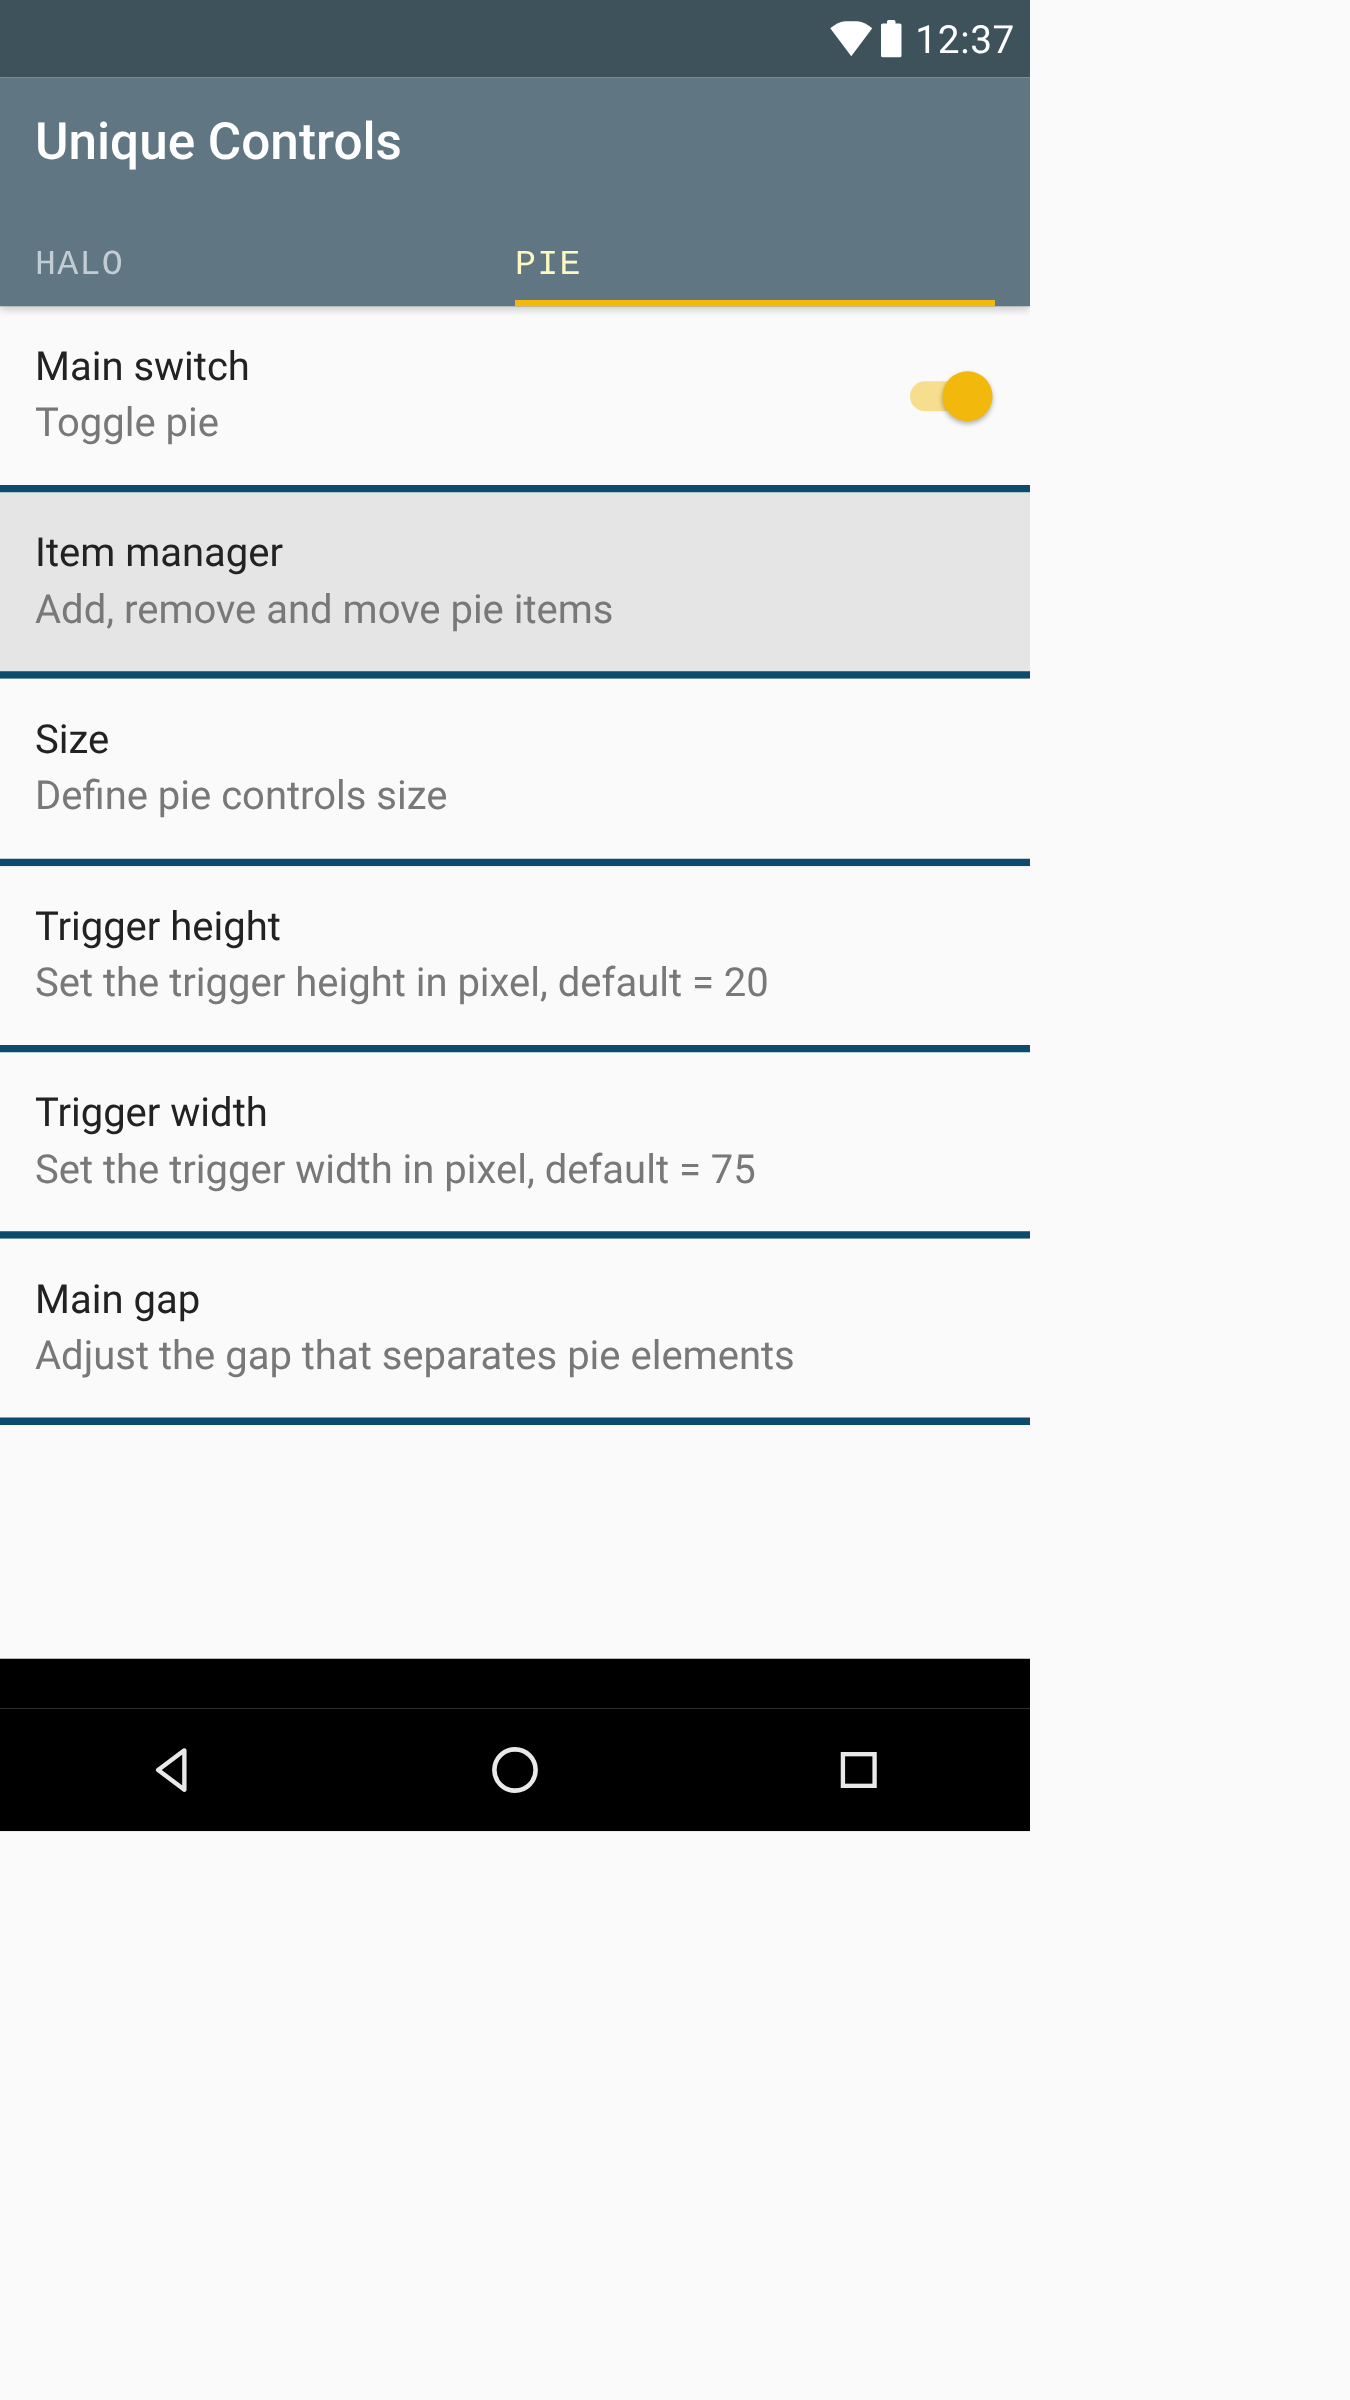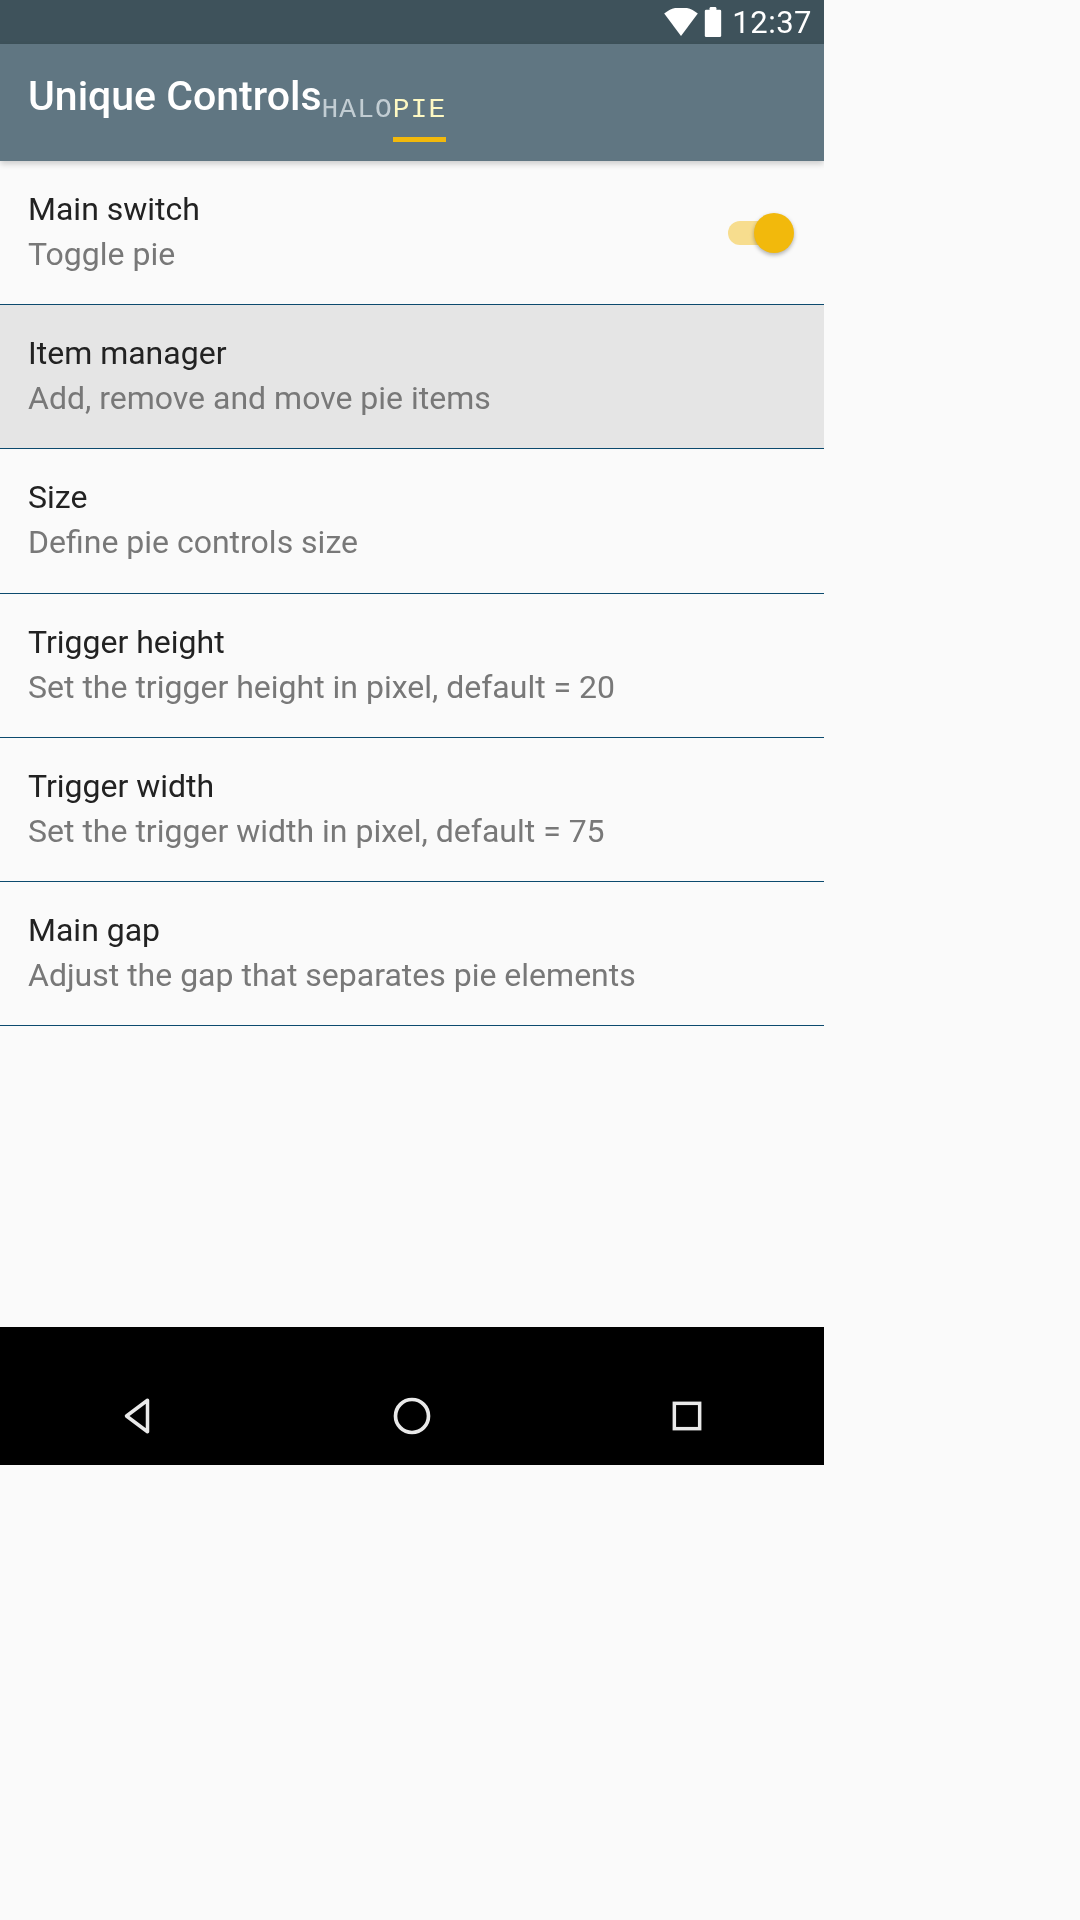--- a/index.html
+++ b/index.html
@@ -13,21 +13,21 @@
     }
     .screen {
       width: 824px;
       height: 1465px;
       display: flex;
       flex-direction: column;
       position: relative;
     }
     
     .status-bar {
-      height: 44px;
+      height: 62px;
       background: #3e525b;
       display: flex;
       justify-content: flex-end;
       align-items: center;
       padding-right: 12px;
       gap: 6px;
     }
     .status-bar .wifi-icon svg { display:block; }
     .status-bar .battery-icon svg { display:block; }
     .status-bar .clock {
@@ -36,21 +36,21 @@
       font-weight: 400;
       letter-spacing: 0.5px;
       margin-left: 4px;
     }
 
     
     .app-bar {
       background: #607682;
       padding: 32px 28px 0 28px;
       display: flex;
-      flex-direction: row;
+      flex-direction: column;
       box-shadow: 0 3px 6px rgba(0,0,0,0.18);
       position: relative;
       z-index: 2;
     }
     .app-title {
       color: #ffffff;
       font-size: 41px;
       font-weight: 500;
       line-height: 1;
       padding-bottom: 44px;
@@ -86,21 +86,21 @@
     .list {
       flex: 1;
       background: #fafafa;
       overflow: hidden;
     }
     .item {
       padding: 28px 28px 28px 28px;
       display: flex;
       align-items: center;
       justify-content: center;
-      border-bottom: 1px solid #0c4a6e;
+      border-bottom: 6px solid #0c4a6e;
       background: #fafafa;
       cursor: pointer;
     }
     .item:first-child { border-top: none; }
     .item.highlight { background: #e5e5e5; }
     .item .text-col { flex: 1; min-width: 0; }
     .item .title {
       font-size: 32px;
       color: #222;
       line-height: 1.25;

